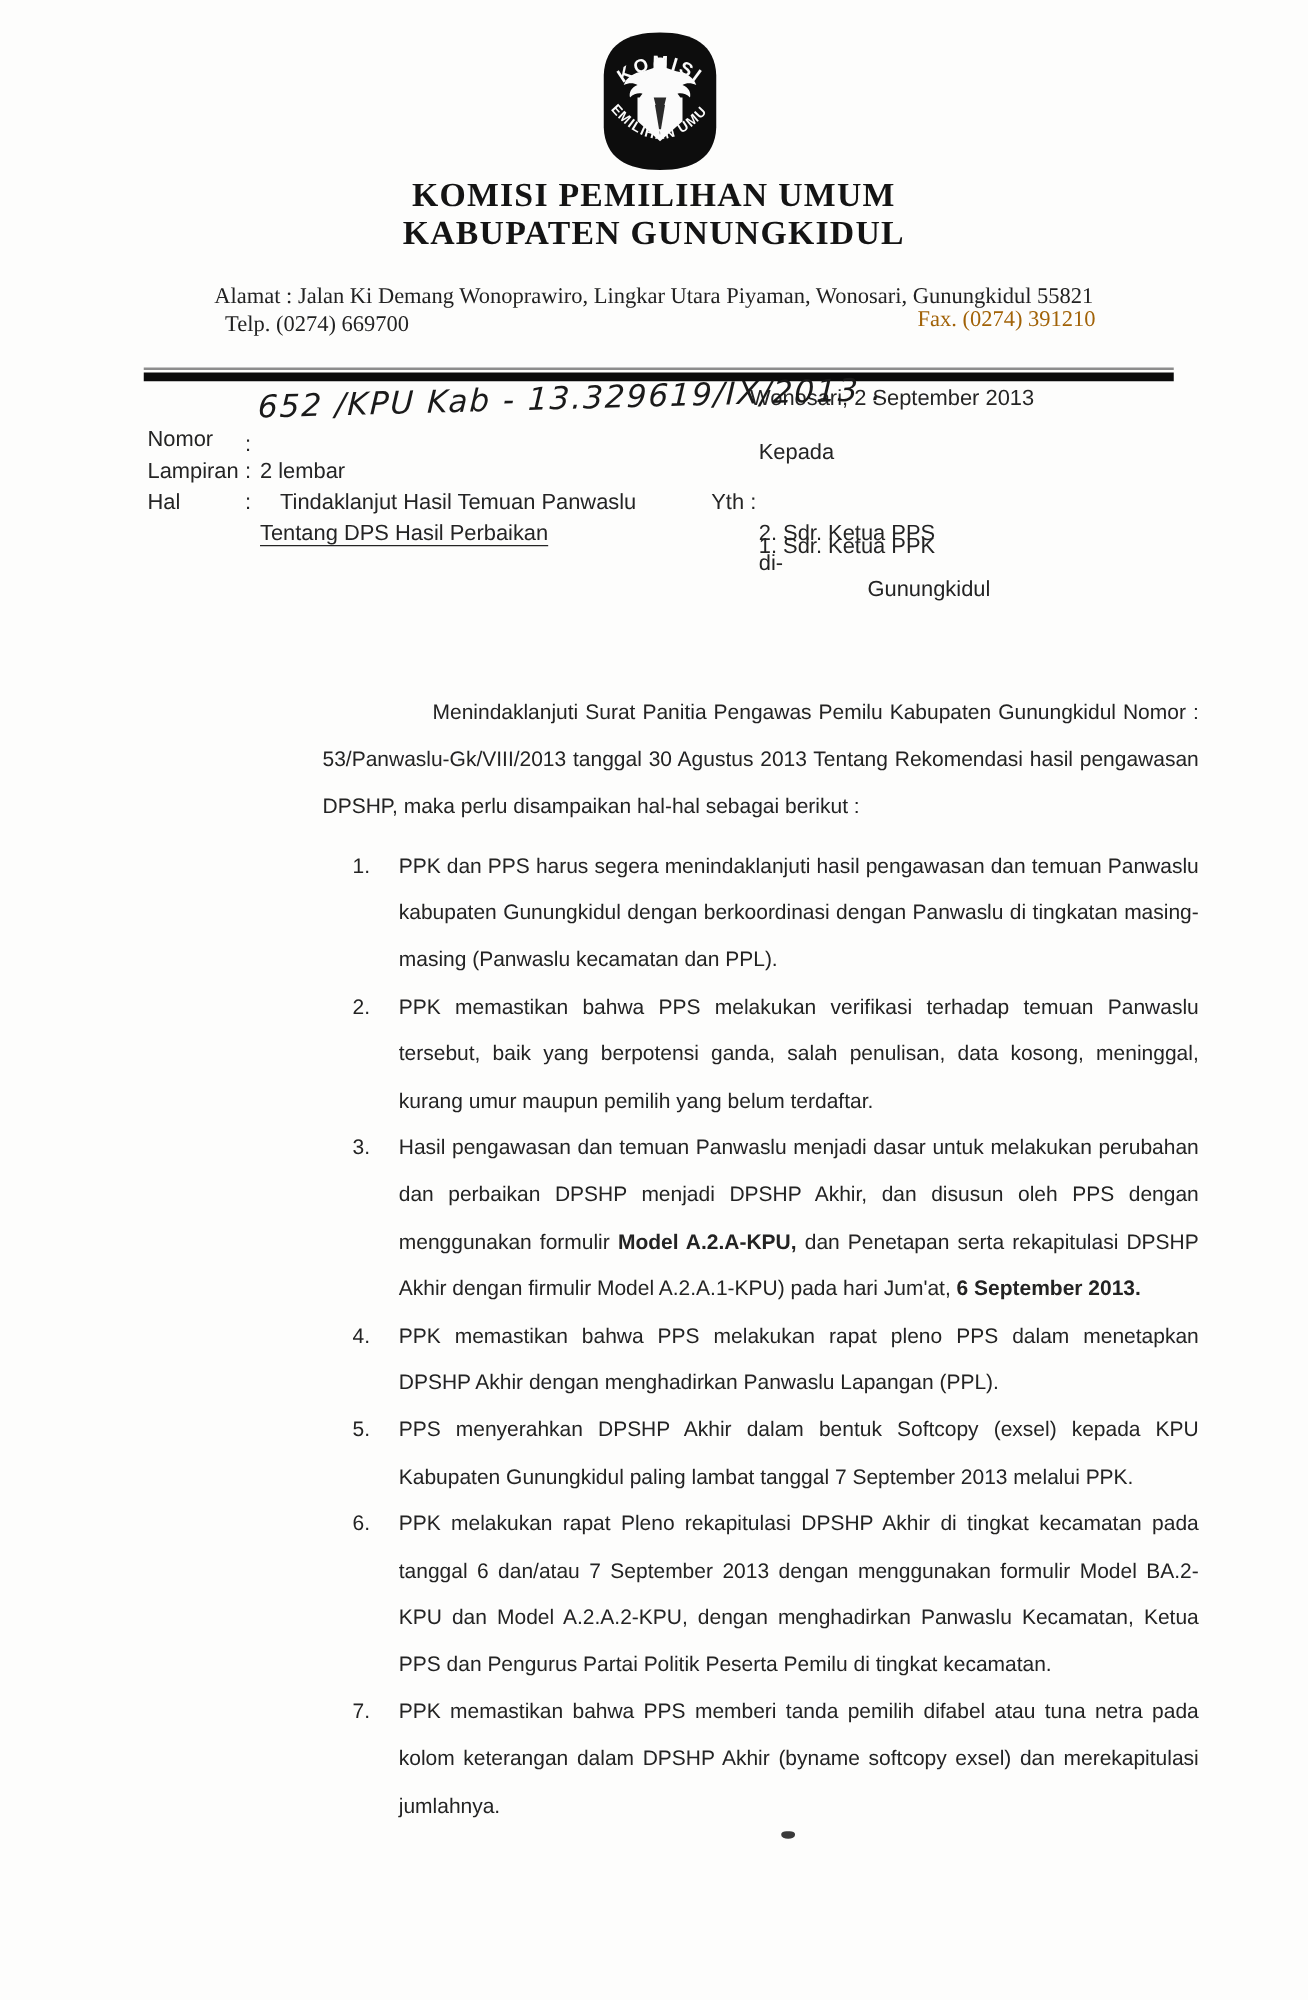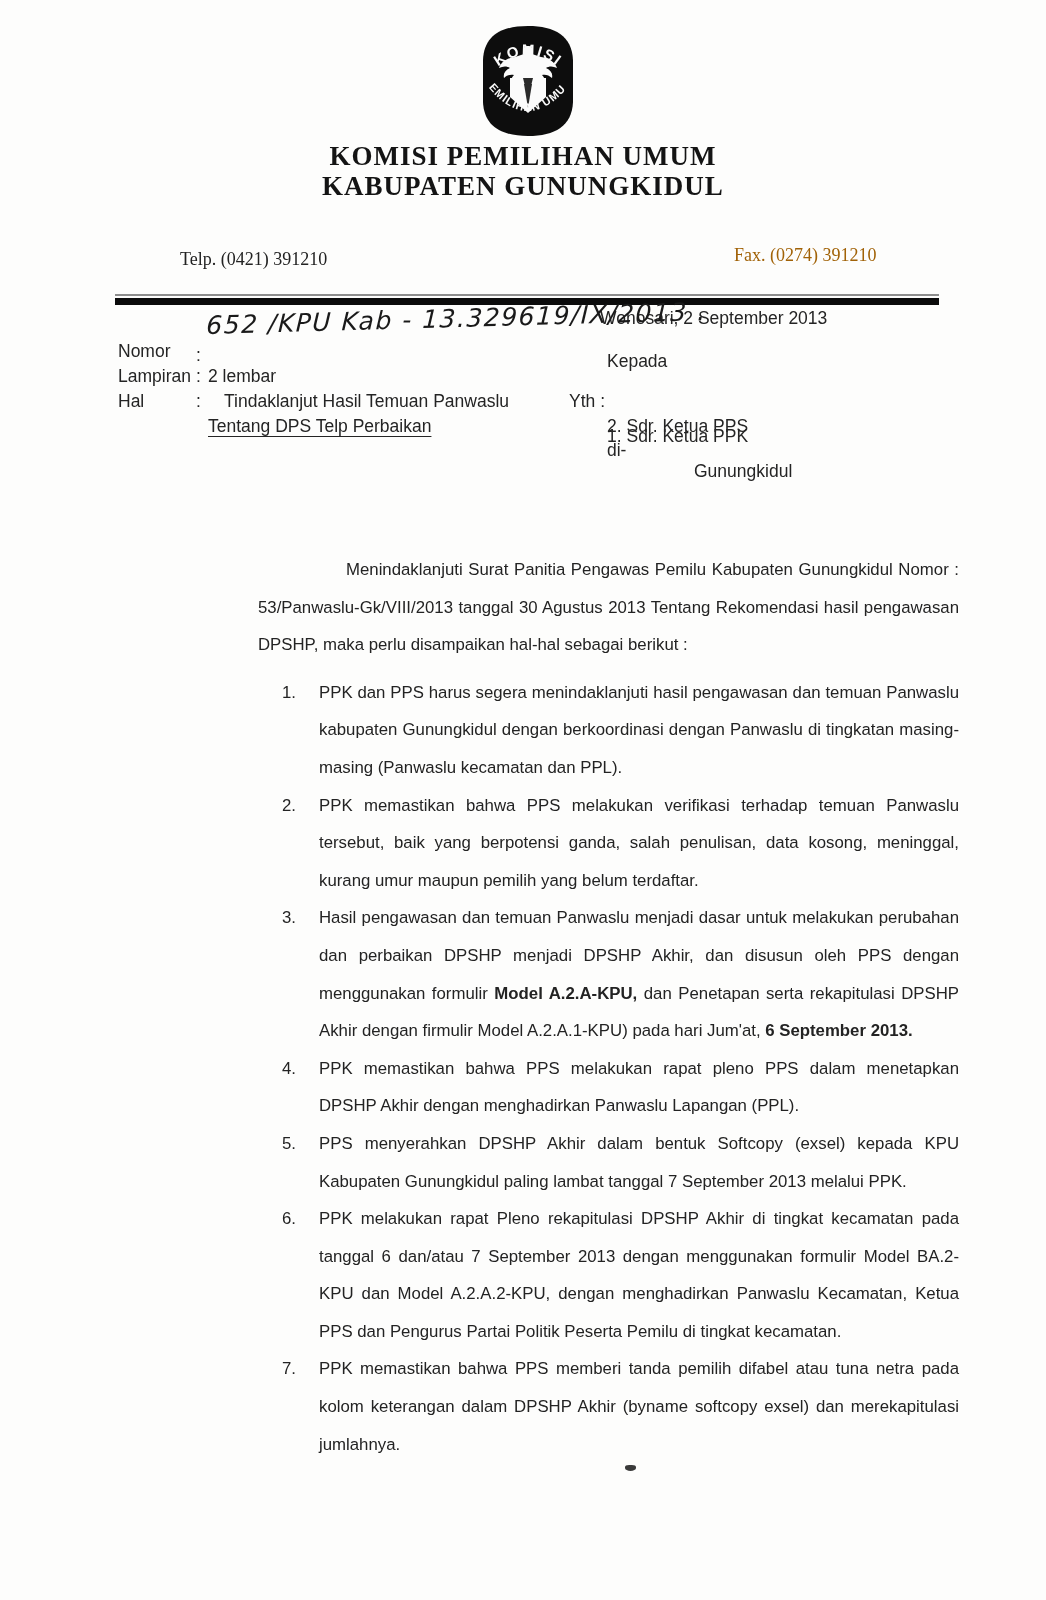--- a/index.html
+++ b/index.html
@@ -81,42 +81,43 @@
         <textPath href="#arcTop" startOffset="50%" text-anchor="middle">KOMISI</textPath>
       </text>
       <text font-family="Liberation Sans, sans-serif" font-size="11" font-weight="bold" fill="#fbfbfb" letter-spacing="1">
         <textPath href="#arcBot" startOffset="50%" text-anchor="middle">PEMILIHAN UMUM</textPath>
       </text>
     </svg>
   </div>
 
   <div class="org-line org2">KABUPATEN GUNUNGKIDUL</div>
   <div class="org-line org1">KOMISI PEMILIHAN UMUM</div>
-  <div class="telp">Telp. (0421) 391210</div>
+  <div class="address">Alamat : Jalan Ki Demang Wonoprawiro, Lingkar Utara Piyaman, Wonosari, Gunungkidul 55821</div>
+  <div class="telp">Telp. (0274) 669700</div>
   <div class="fax">Fax. (0274) 391210</div>
 
   <div class="rule">
     <div class="thin"></div>
     <div class="thick"></div>
   </div>
 
   <div class="abs date">Wonosari, 2 September 2013</div>
 
   <div class="abs lab-nomor">Nomor</div>
   <div class="abs col-1">:</div>
   <div class="abs handwriting">652 /KPU Kab - 13.329619/IX/2013 .</div>
 
   <div class="abs lab-lampiran">Lampiran</div>
   <div class="abs col-2">:</div>
   <div class="abs val-lampiran">2 lembar</div>
 
   <div class="abs lab-hal">Hal</div>
   <div class="abs col-3">:</div>
   <div class="abs val-hal1">Tindaklanjut Hasil Temuan Panwaslu</div>
-  <div class="abs val-hal2">Tentang DPS Telp Perbaikan</div>
+  <div class="abs val-hal2">Tentang DPS Hasil Perbaikan</div>
 
   <div class="abs kepada">Kepada</div>
   <div class="abs yth">Yth :</div>
   <div class="abs recip1">1. Sdr. Ketua PPK</div>
   <div class="abs recip2">2. Sdr. Ketua PPS</div>
   <div class="abs recip3">di-</div>
   <div class="abs recip4">Gunungkidul</div>
 
   <div class="body">
     <p class="opening">Menindaklanjuti Surat Panitia Pengawas Pemilu Kabupaten Gunungkidul Nomor : 53/Panwaslu-Gk/VIII/2013 tanggal 30 Agustus 2013 Tentang Rekomendasi hasil pengawasan DPSHP, maka perlu disampaikan hal-hal sebagai berikut :</p>

